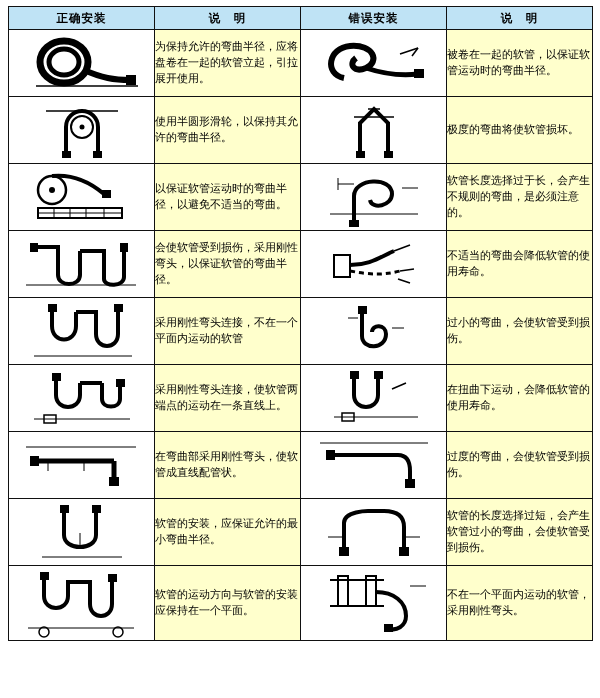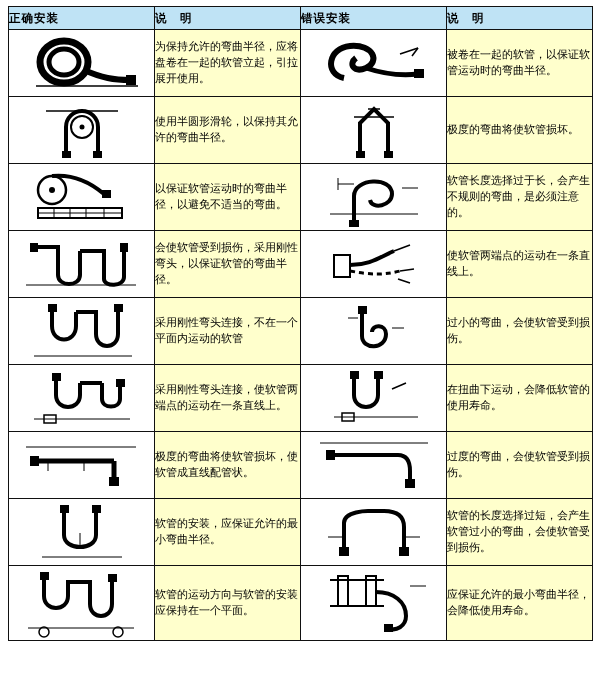--- a/index.html
+++ b/index.html
@@ -37,21 +37,21 @@
   table.guide td, table.guide th {
     border: 1px solid #111;
     vertical-align: middle;
     padding: 0;
   }
   thead th {
     background: #bfe3f5;
     font-size: 11.5px;
     font-weight: bold;
     height: 22px;
-    text-align: left;
+    text-align: center;
     letter-spacing: 1px;
   }
   col.img-col { width: 146px; }
   col.txt-col { width: 146px; }
 
   td.img-cell {
     background: #ffffff;
     text-align: center;
     height: 66px;
   }
@@ -196,21 +196,21 @@
           <svg class="fig" width="120" height="58" viewBox="0 0 120 58">
             <rect x="20" y="20" width="16" height="22" fill="none" stroke="#000" stroke-width="2"></rect>
             <path d="M36 30 C56 30 66 22 80 16" fill="none" stroke="#000" stroke-width="4"></path>
             <path d="M36 36 C58 40 70 40 86 36" fill="none" stroke="#000" stroke-width="3" stroke-dasharray="5 4"></path>
             <line x1="80" y1="16" x2="96" y2="10" stroke="#000" stroke-width="1.5"></line>
             <line x1="86" y1="36" x2="100" y2="34" stroke="#000" stroke-width="1.5"></line>
             <line x1="84" y1="44" x2="96" y2="48" stroke="#000" stroke-width="1.5"></line>
           </svg>
           <span class="sr">improper-bend-wrong</span>
         </td>
-        <td class="txt-cell">使软管两端点的运动在一条直线上。</td>
+        <td class="txt-cell">不适当的弯曲会降低软管的使用寿命。</td>
       </tr>
 
       <tr>
         <td class="img-cell">
           <svg class="fig" width="120" height="62" viewBox="0 0 120 62">
             <path d="M30 8 L30 26 C30 44 54 44 54 26 L54 12" fill="none" stroke="#000" stroke-width="4"></path>
             <path d="M54 12 L74 12 L74 34 C74 50 96 50 96 34 L96 10" fill="none" stroke="#000" stroke-width="4"></path>
             <rect x="26" y="4" width="9" height="8" fill="#000"></rect>
             <rect x="92" y="4" width="9" height="8" fill="#000"></rect>
             <line x1="12" y1="56" x2="110" y2="56" stroke="#000" stroke-width="1"></line>
@@ -264,21 +264,21 @@
             <path d="M16 24 L96 24" fill="none" stroke="#000" stroke-width="5"></path>
             <path d="M96 24 L96 42" fill="none" stroke="#000" stroke-width="5"></path>
             <rect x="12" y="19" width="9" height="10" fill="#000"></rect>
             <rect x="91" y="40" width="10" height="9" fill="#000"></rect>
             <line x1="8" y1="10" x2="118" y2="10" stroke="#000" stroke-width="1"></line>
             <line x1="30" y1="24" x2="30" y2="34" stroke="#000" stroke-width="1"></line>
             <line x1="66" y1="24" x2="66" y2="34" stroke="#000" stroke-width="1"></line>
           </svg>
           <span class="sr">rigid-elbow-straight-piping-correct</span>
         </td>
-        <td class="txt-cell">极度的弯曲将使软管损坏，使软管成直线配管状。</td>
+        <td class="txt-cell">在弯曲部采用刚性弯头，使软管成直线配管状。</td>
         <td class="img-cell">
           <svg class="fig" width="128" height="56" viewBox="0 0 128 56">
             <path d="M20 18 L88 18 C98 18 100 26 100 34 L100 44" fill="none" stroke="#000" stroke-width="4"></path>
             <rect x="16" y="13" width="9" height="10" fill="#000"></rect>
             <rect x="95" y="42" width="10" height="9" fill="#000"></rect>
             <line x1="10" y1="6" x2="118" y2="6" stroke="#000" stroke-width="1"></line>
           </svg>
           <span class="sr">excessive-bend-wrong</span>
         </td>
         <td class="txt-cell">过度的弯曲，会使软管受到损伤。</td>
@@ -327,18 +327,18 @@
             <rect x="28" y="10" width="10" height="30" fill="none" stroke="#000" stroke-width="2"></rect>
             <rect x="56" y="10" width="10" height="30" fill="none" stroke="#000" stroke-width="2"></rect>
             <line x1="20" y1="14" x2="74" y2="14" stroke="#000" stroke-width="2"></line>
             <line x1="20" y1="40" x2="74" y2="40" stroke="#000" stroke-width="2"></line>
             <path d="M66 26 C84 26 96 36 96 50 C96 60 86 66 78 62" fill="none" stroke="#000" stroke-width="4"></path>
             <rect x="74" y="58" width="9" height="8" fill="#000"></rect>
             <line x1="100" y1="20" x2="116" y2="20" stroke="#000" stroke-width="1"></line>
           </svg>
           <span class="sr">out-of-plane-motion-wrong</span>
         </td>
-        <td class="txt-cell">应保证允许的最小弯曲半径，会降低使用寿命。</td>
+        <td class="txt-cell">不在一个平面内运动的软管，采用刚性弯头。</td>
       </tr>
 
     </tbody>
   </table>
 </div>
 
 </body></html>

